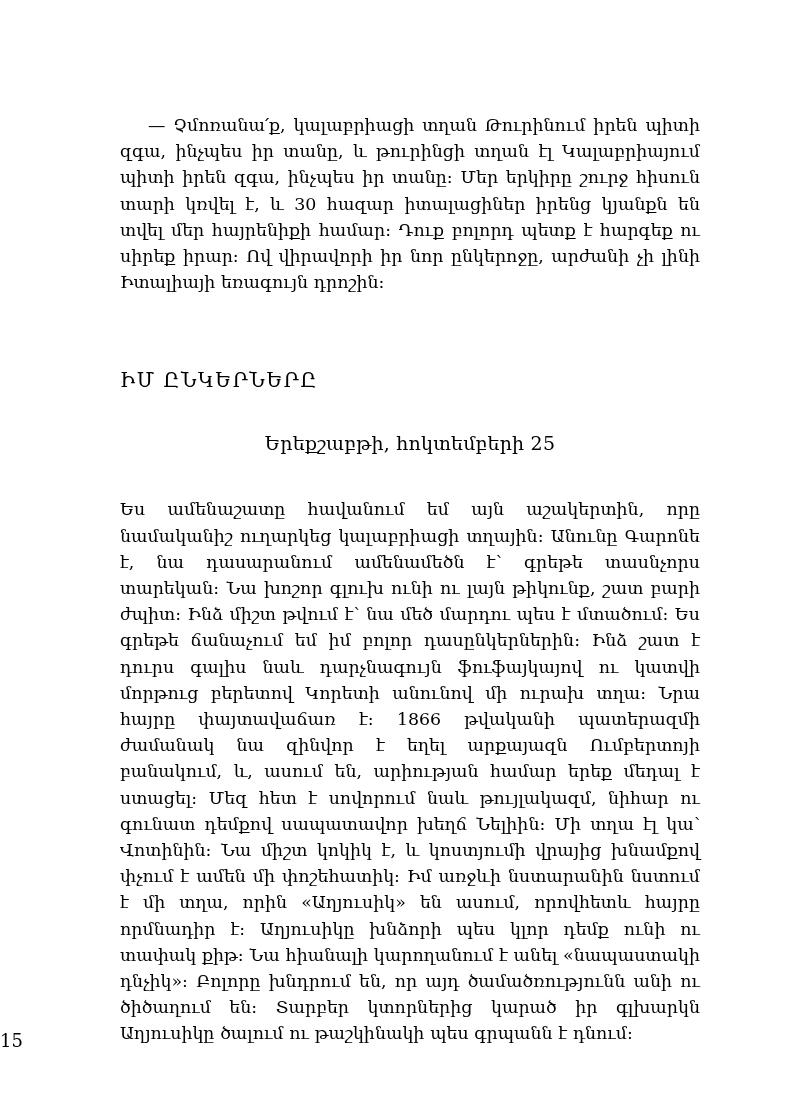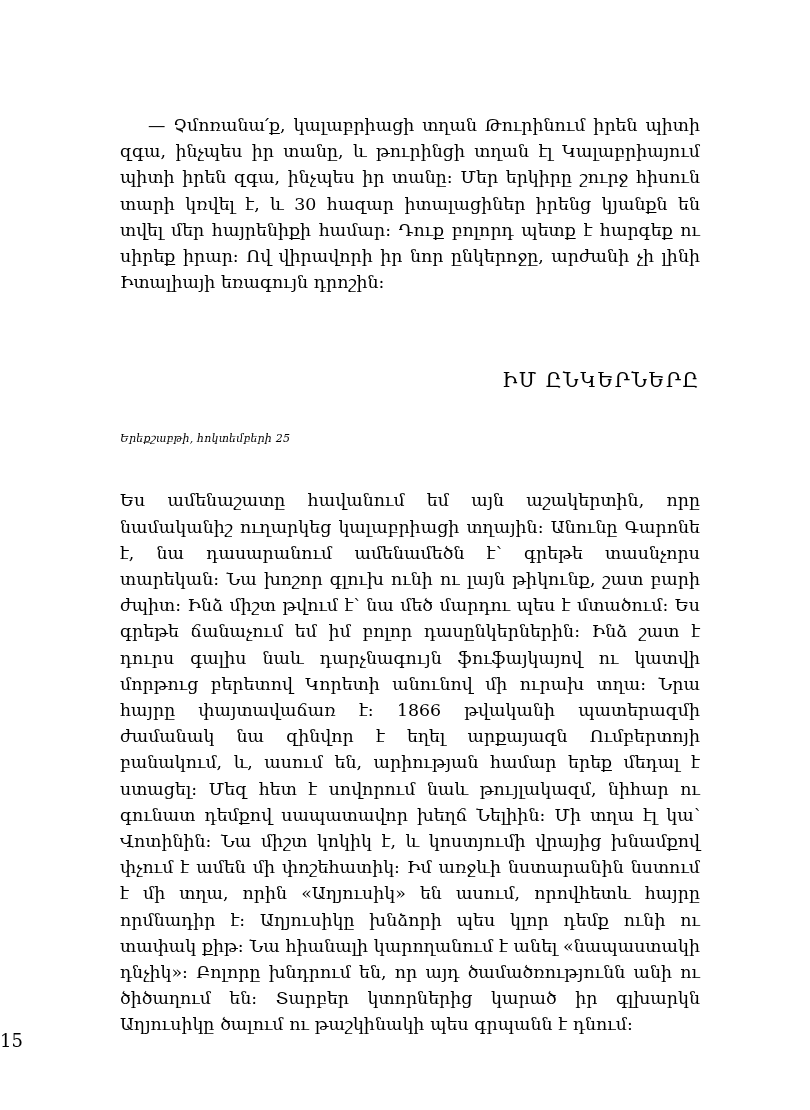--- a/index.html
+++ b/index.html
@@ -43,35 +43,34 @@
   p.body-par.no-indent {
     text-indent: 0;
   }
 
   .chapter-heading {
     margin: 0;
     padding: 0;
     font-size: 19.5px;
     font-weight: normal;
     letter-spacing: 1.6px;
-    text-align: right;
+    text-align: left;
     text-indent: 0;
   }
 
   .heading-block {
     margin-top: 74px;
     margin-bottom: 0;
   }
 
   .dateline {
     margin: 0;
     margin-top: 40px;
-    font-size: 11px;
-    font-style: italic;
-    text-align: left;
+    font-size: 19px;
+    text-align: center;
     letter-spacing: 0.2px;
   }
 
   .body-block {
     margin-top: 42px;
   }
 
   .page-number {
     position: absolute;
     left: 0;

